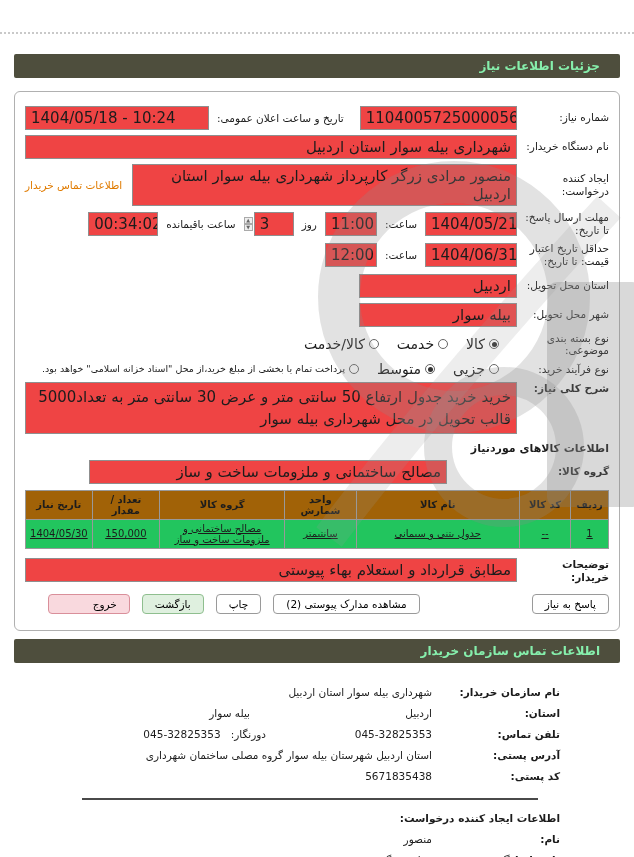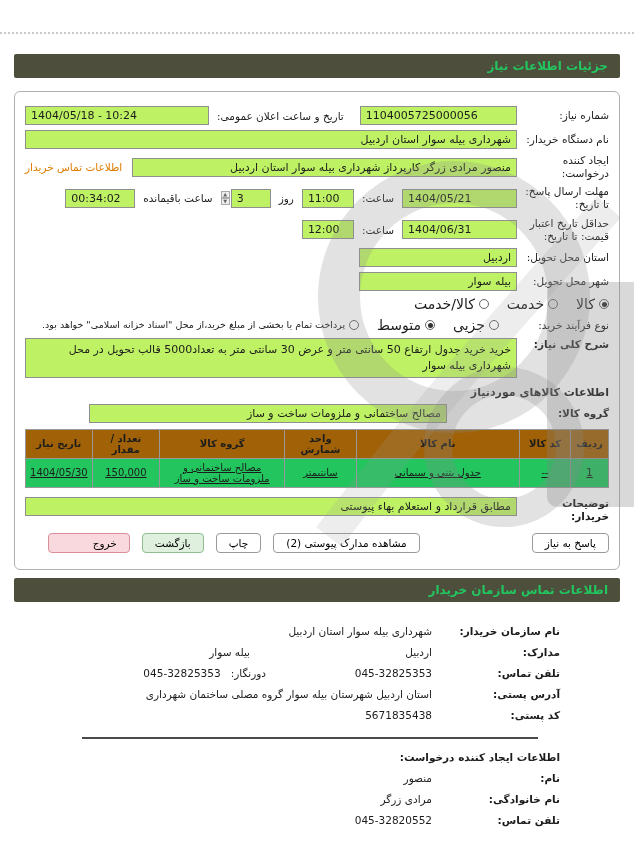--- a/index.html
+++ b/index.html
@@ -7,43 +7,43 @@
   body {
     width: 634px; height: 857px; overflow: hidden;
     background: #ffffff;
     font-family: "DejaVu Sans", "Liberation Sans", sans-serif;
     font-size: 11px; color: #1c1c1c;
   }
   .page { position: relative; width: 634px; height: 857px; direction: rtl; overflow: hidden; background:#fff; }
   .top-strip { height: 34px; background: #fff; border-bottom: 2px dotted #c9c9c9; }
 
   .titlebar {
-    margin: 20px 14px 0 14px; background: #4e4e3d; color: #22c55e;
-    font-weight: bold; font-size: 12px; padding: 5px 12px; border-radius: 2px;
+    margin: 20px 14px 0 14px; background: #4e4e3d; color: #86efac;
+    font-weight: bold; font-size: 12px; padding: 5px 20px; border-radius: 2px;
   }
   .titlebar.second { margin-top: 8px; }
 
   .panel {
     margin: 13px 14px 0 14px; border: 1px solid #b0b0b0; border-radius: 6px;
     padding: 9px 10px 11px 10px; background: transparent; position: relative;
   }
 
   .row { display: flex; align-items: center; margin: 5px 0; gap: 4px; }
   .row.top { align-items: flex-start; }
   .lbl { width: 88px; flex-shrink: 0; font-size: 10.5px; line-height: 1.25; }
   .lbl.bold { font-weight: bold; }
   .lbl-wide { width: 106px; flex-shrink: 0; font-size: 10.5px; }
   .inline-lbl { font-size: 10.5px; margin: 0 4px; flex-shrink: 0; }
 
   .box {
-    border: 1px solid #8f8f8f; background: #bef264; padding: 2px 5px; min-height: 19px;
-    font-size: 11px; display: flex; align-items: center; overflow: hidden;
+    border: 1px solid #8f8f8f; background: #ef4444; padding: 2px 5px; min-height: 19px;
+    font-size: 15px; display: flex; align-items: center; overflow: hidden;
   }
   .ltrbox { direction: ltr; }
-  .w158 { width: 158px; text-align: right; } .w185 { width: 185px; } .w92 { width: 115px; }
+  .w158 { width: 158px; text-align: right; } .w185 { width: 185px; } .w92 { width: 92px; }
   .w52 { width: 52px; } .w40 { width: 40px; } .w70 { width: 70px; }
   .flex1 { flex: 1; }
   .multiline { min-height: 36px; line-height: 1.5; display: block; padding-top: 3px; }
   .group-box { width: 358px; margin-right: 70px; }
   .mr12 { margin-right: 12px; }
 
   .link { color: #e07b00; font-size: 10.5px; margin-right: 6px; cursor: pointer; white-space: nowrap; }
 
   .stepper { display: inline-flex; flex-direction: column; width: 9px; margin-right: -3px; }
   .stepper span { font-size: 5px; line-height: 5px; color: #666; border: 1px solid #aaa; background: #eee; text-align: center; }
@@ -156,20 +156,21 @@
       <span class="lbl">استان محل تحویل:</span>
       <div class="box w158">اردبیل</div>
     </div>
 
     <div class="row">
       <span class="lbl">شهر محل تحویل:</span>
       <div class="box w158">بیله سوار</div>
     </div>
 
     <div class="row">
+      <span class="lbl-wide">نوع بسته بندی موضوعی:</span>
       <label class="opt">
         <span class="radio checked"></span>
         <span class="opt-label">کالا</span>
       </label>
       <label class="opt">
         <span class="radio"></span>
         <span class="opt-label">خدمت</span>
       </label>
       <label class="opt">
         <span class="radio"></span>
@@ -250,21 +251,21 @@
   </div>
 
   <div class="contact">
 
     <div class="c-row">
       <span class="c-label">نام سازمان خریدار:</span>
       <span class="c-value">شهرداری بیله سوار استان اردبیل</span>
     </div>
 
     <div class="c-row">
-      <span class="c-label">مدارک:</span>
+      <span class="c-label">استان:</span>
       <span class="c-value w160">اردبیل</span>
       <span class="c-value">بیله سوار</span>
     </div>
 
     <div class="c-row">
       <span class="c-label">تلفن تماس:</span>
       <span class="c-value w160 ltr">045-32825353</span>
       <span class="c-label2">دورنگار:</span>
       <span class="c-value ltr" style="margin-right:10px">045-32825353</span>
     </div>

